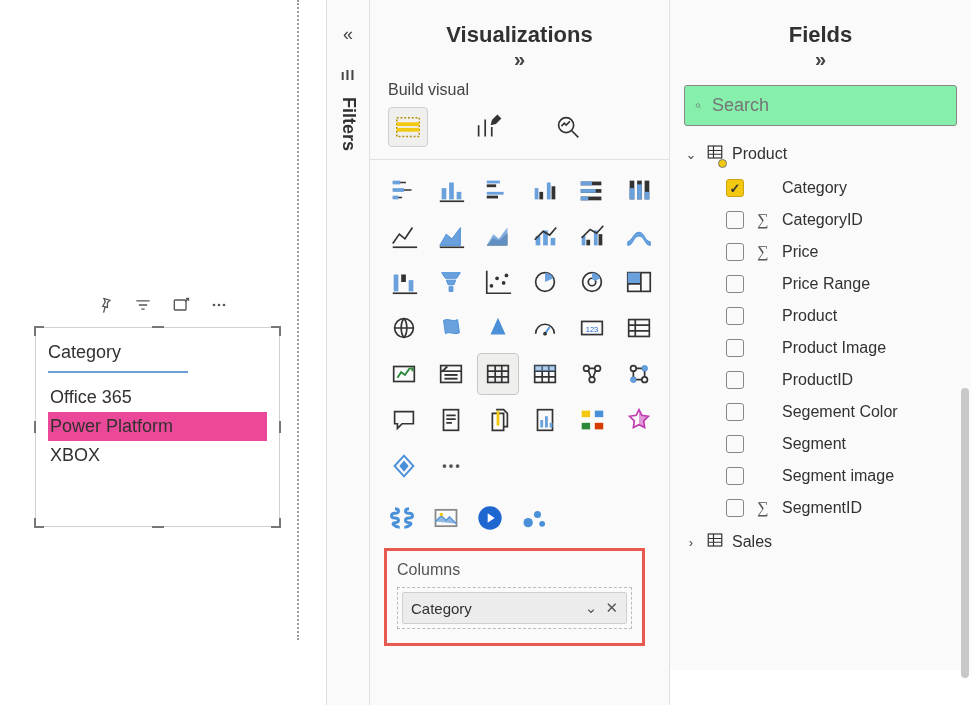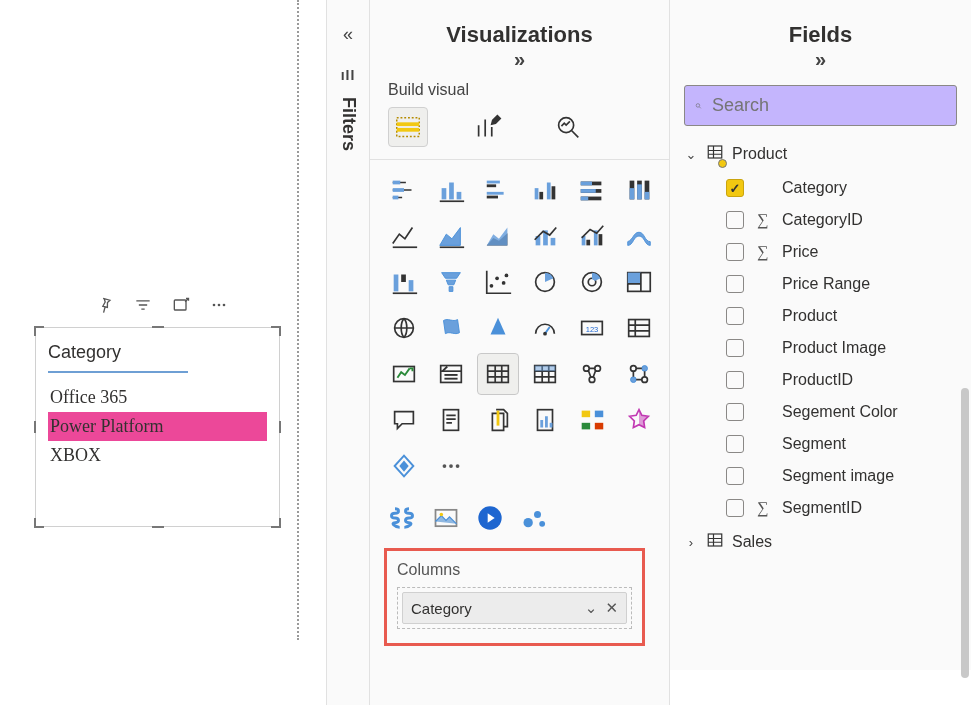--- a/index.html
+++ b/index.html
@@ -64,21 +64,20 @@
   .visual-title {
     font-size: 18px;
     padding-bottom: 8px;
     border-bottom: 2px solid #6e9fd4;
     width: 140px;
     margin-bottom: 10px;
   }
   .visual-row {
     font-size: 18px;
     padding: 4px 2px;
-    font-family: Liberation Serif, serif;
   }
   .visual-row.sel { background: #ec4899; }
 
   
   .filters-strip {
     position: absolute;
     left: 326px; top: 0;
     width: 44px; height: 705px;
     border-left: 1px solid #e1e1e1;
     border-right: 1px solid #e1e1e1;
@@ -174,21 +173,21 @@
     left: 670px; top:0;
     width: 301px; height:670px;
     background:#fafafa;
   }
   .search-box {
     margin: 14px 14px 10px 14px;
     border:1px solid #8a8886;
     border-radius:3px;
     display:flex; align-items:center;
     padding: 8px 10px;
-    background:#c4b5fd;
+    background:#86efac;
     gap:8px;
   }
   .search-box input {
     border:none; outline:none;
     font-size:18px; color:#555;
     background:transparent;
     flex:1;
   }
   .tree {
     padding: 0 6px 0 10px;

